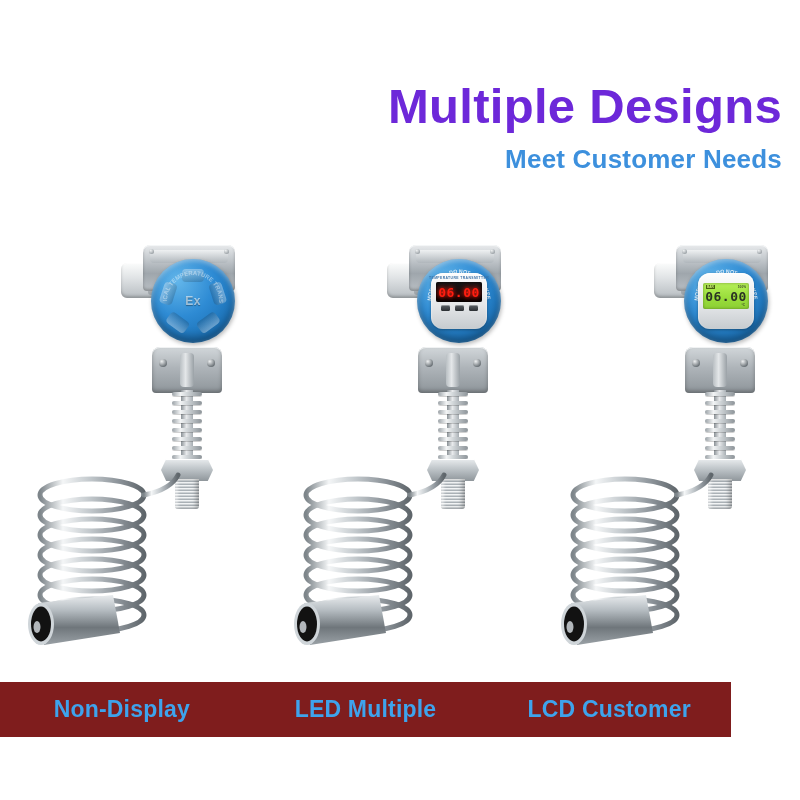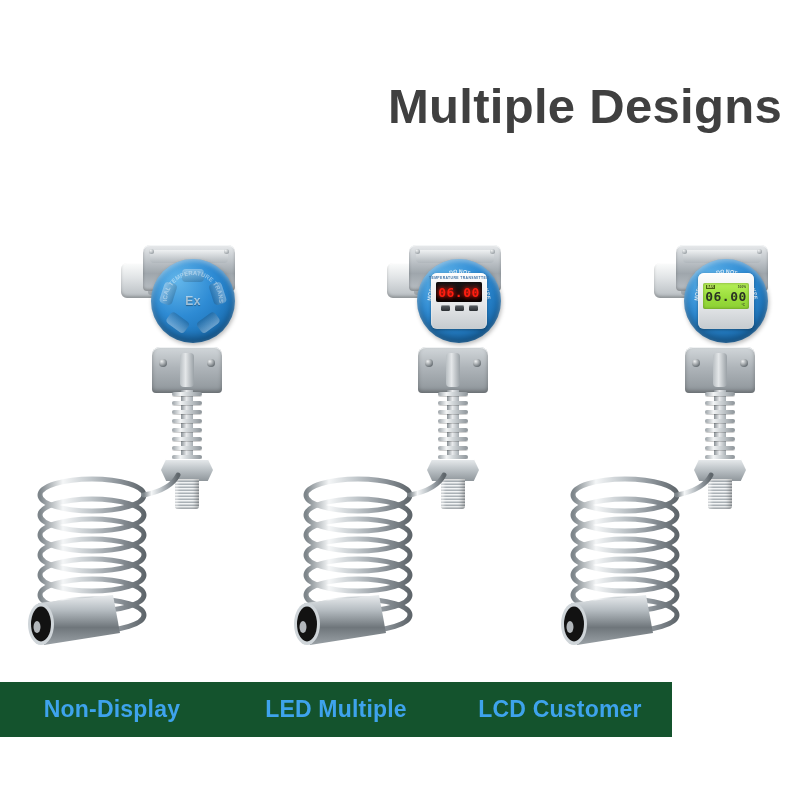--- a/index.html
+++ b/index.html
@@ -23,21 +23,21 @@
     top: 0;
     width: 800px;
     padding-top: 82px;
     text-align: right;
     padding-right: 18px;
     box-sizing: border-box;
   }
   .title {
     font-size: 49px;
     font-weight: bold;
-    color: #404040;
+    color: #6d28d9;
     letter-spacing: 0.3px;
     line-height: 1.02;
     margin: 0;
   }
   .subtitle {
     font-size: 26px;
     font-weight: bold;
     color: #3d90dd;
     letter-spacing: 0.2px;
     line-height: 1.05;
@@ -171,21 +171,21 @@
   
   .cover.display {
     background:
       radial-gradient(circle at 30% 24%, #5fb2e8 0%, #2e8bd4 44%, #1a6fb4 80%, #124f82 100%);
   }
   .bezel-face {
     position: absolute;
     left: 50%; top: 50%;
     width: 56px; height: 56px;
     margin: -28px 0 0 -28px;
-    border-radius: 6px;
+    border-radius: 12px;
     background: linear-gradient(180deg,#fdfdfd 0%,#e6e8ea 55%,#c6cbcf 100%);
     box-shadow: inset 0 1px 2px rgba(255,255,255,.9), 0 1px 3px rgba(0,0,0,.35);
     display: flex;
     flex-direction: column;
     align-items: center;
     padding-top: 3px;
     box-sizing: border-box;
   }
   .brandline {
     font-size: 3.4px;
@@ -348,43 +348,44 @@
     width: 120px;
     height: 60px;
   }
   .probe svg { width:100%; height:100%; display:block; }
 
   
   .labelbar {
     position: absolute;
     left: 0;
     top: 682px;
-    width: 672px;
+    width: 731px;
     height: 55px;
-    background: #14532d;
+    background: #7f1d1d;
     display: flex;
   }
   .labelcell {
     flex: 1 1 33.333%;
     display: flex;
     align-items: center;
     justify-content: center;
   }
   .labeltext {
     font-size: 23px;
     font-weight: bold;
     color: #3ea3ec;
     letter-spacing: .2px;
   }
 </style>
 </head>
 <body>
 
 <div class="headings">
   <h1 class="title">Multiple Designs</h1>
+  <h2 class="subtitle">Meet Customer Needs</h2>
 </div>
 
 <div class="products">
 
   <div class="product p1">
 
     <div class="housing">
       <div class="conduit"></div>
       <div class="hbox">
         <div class="hbox-screw s1"></div>

